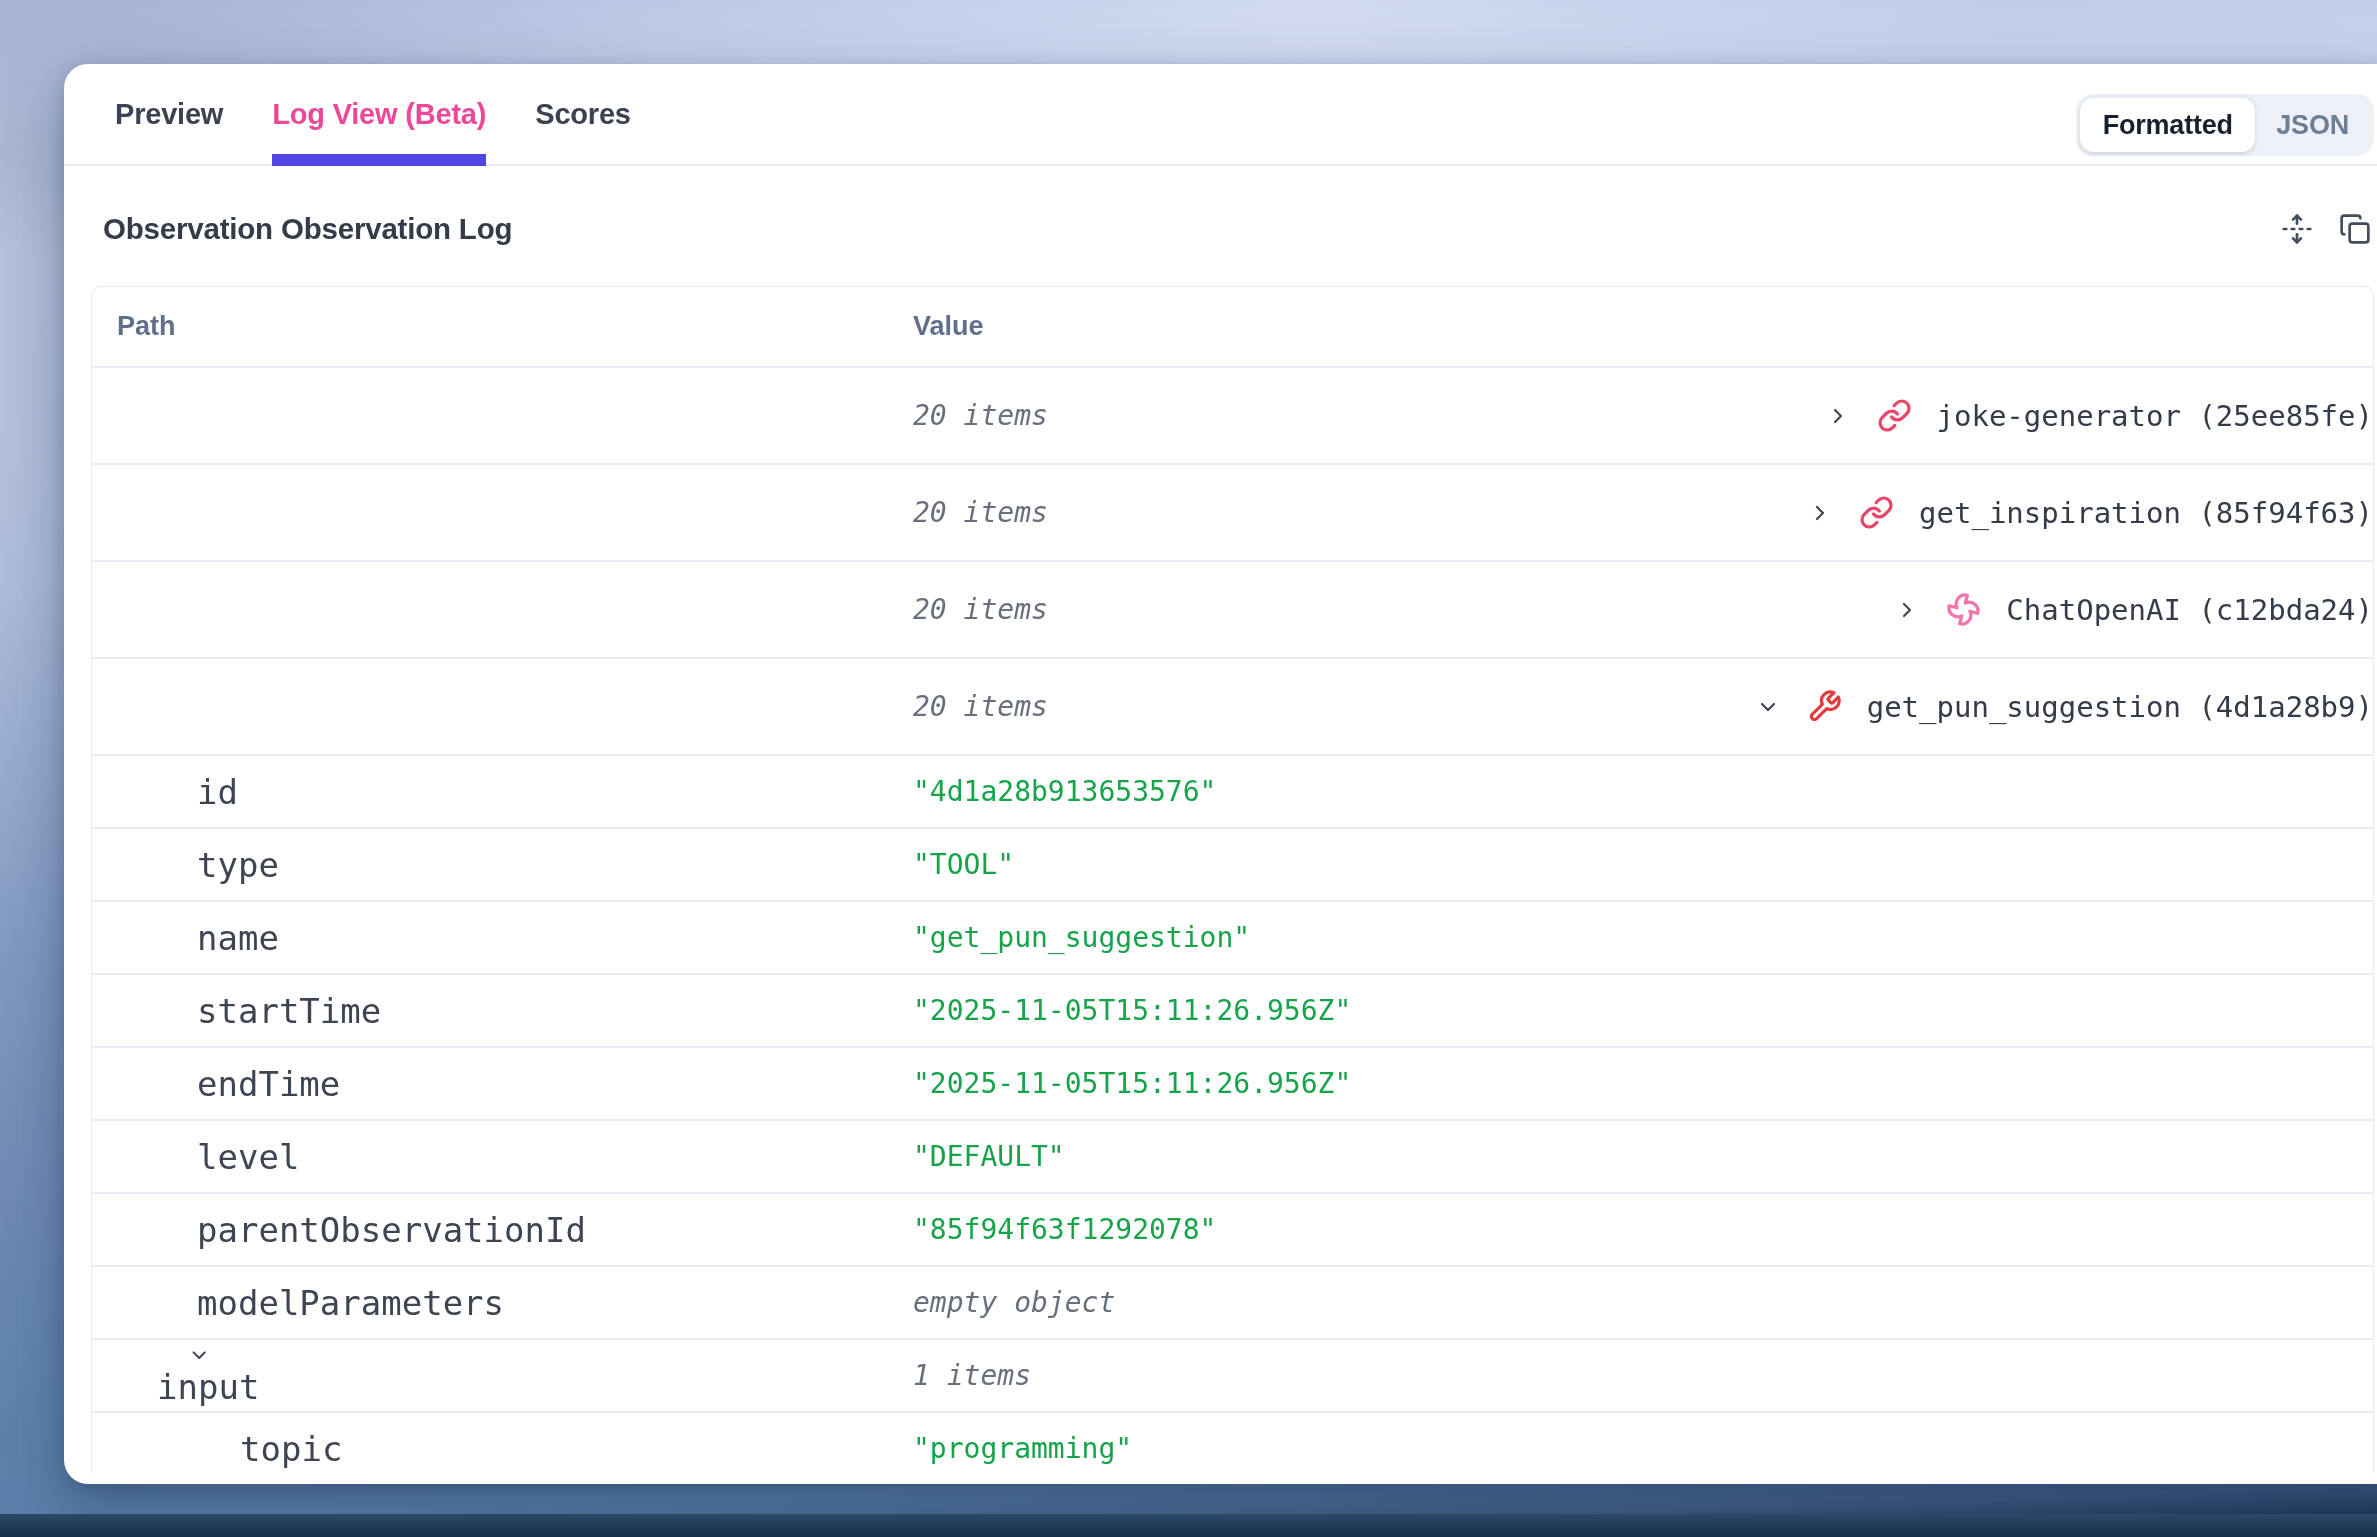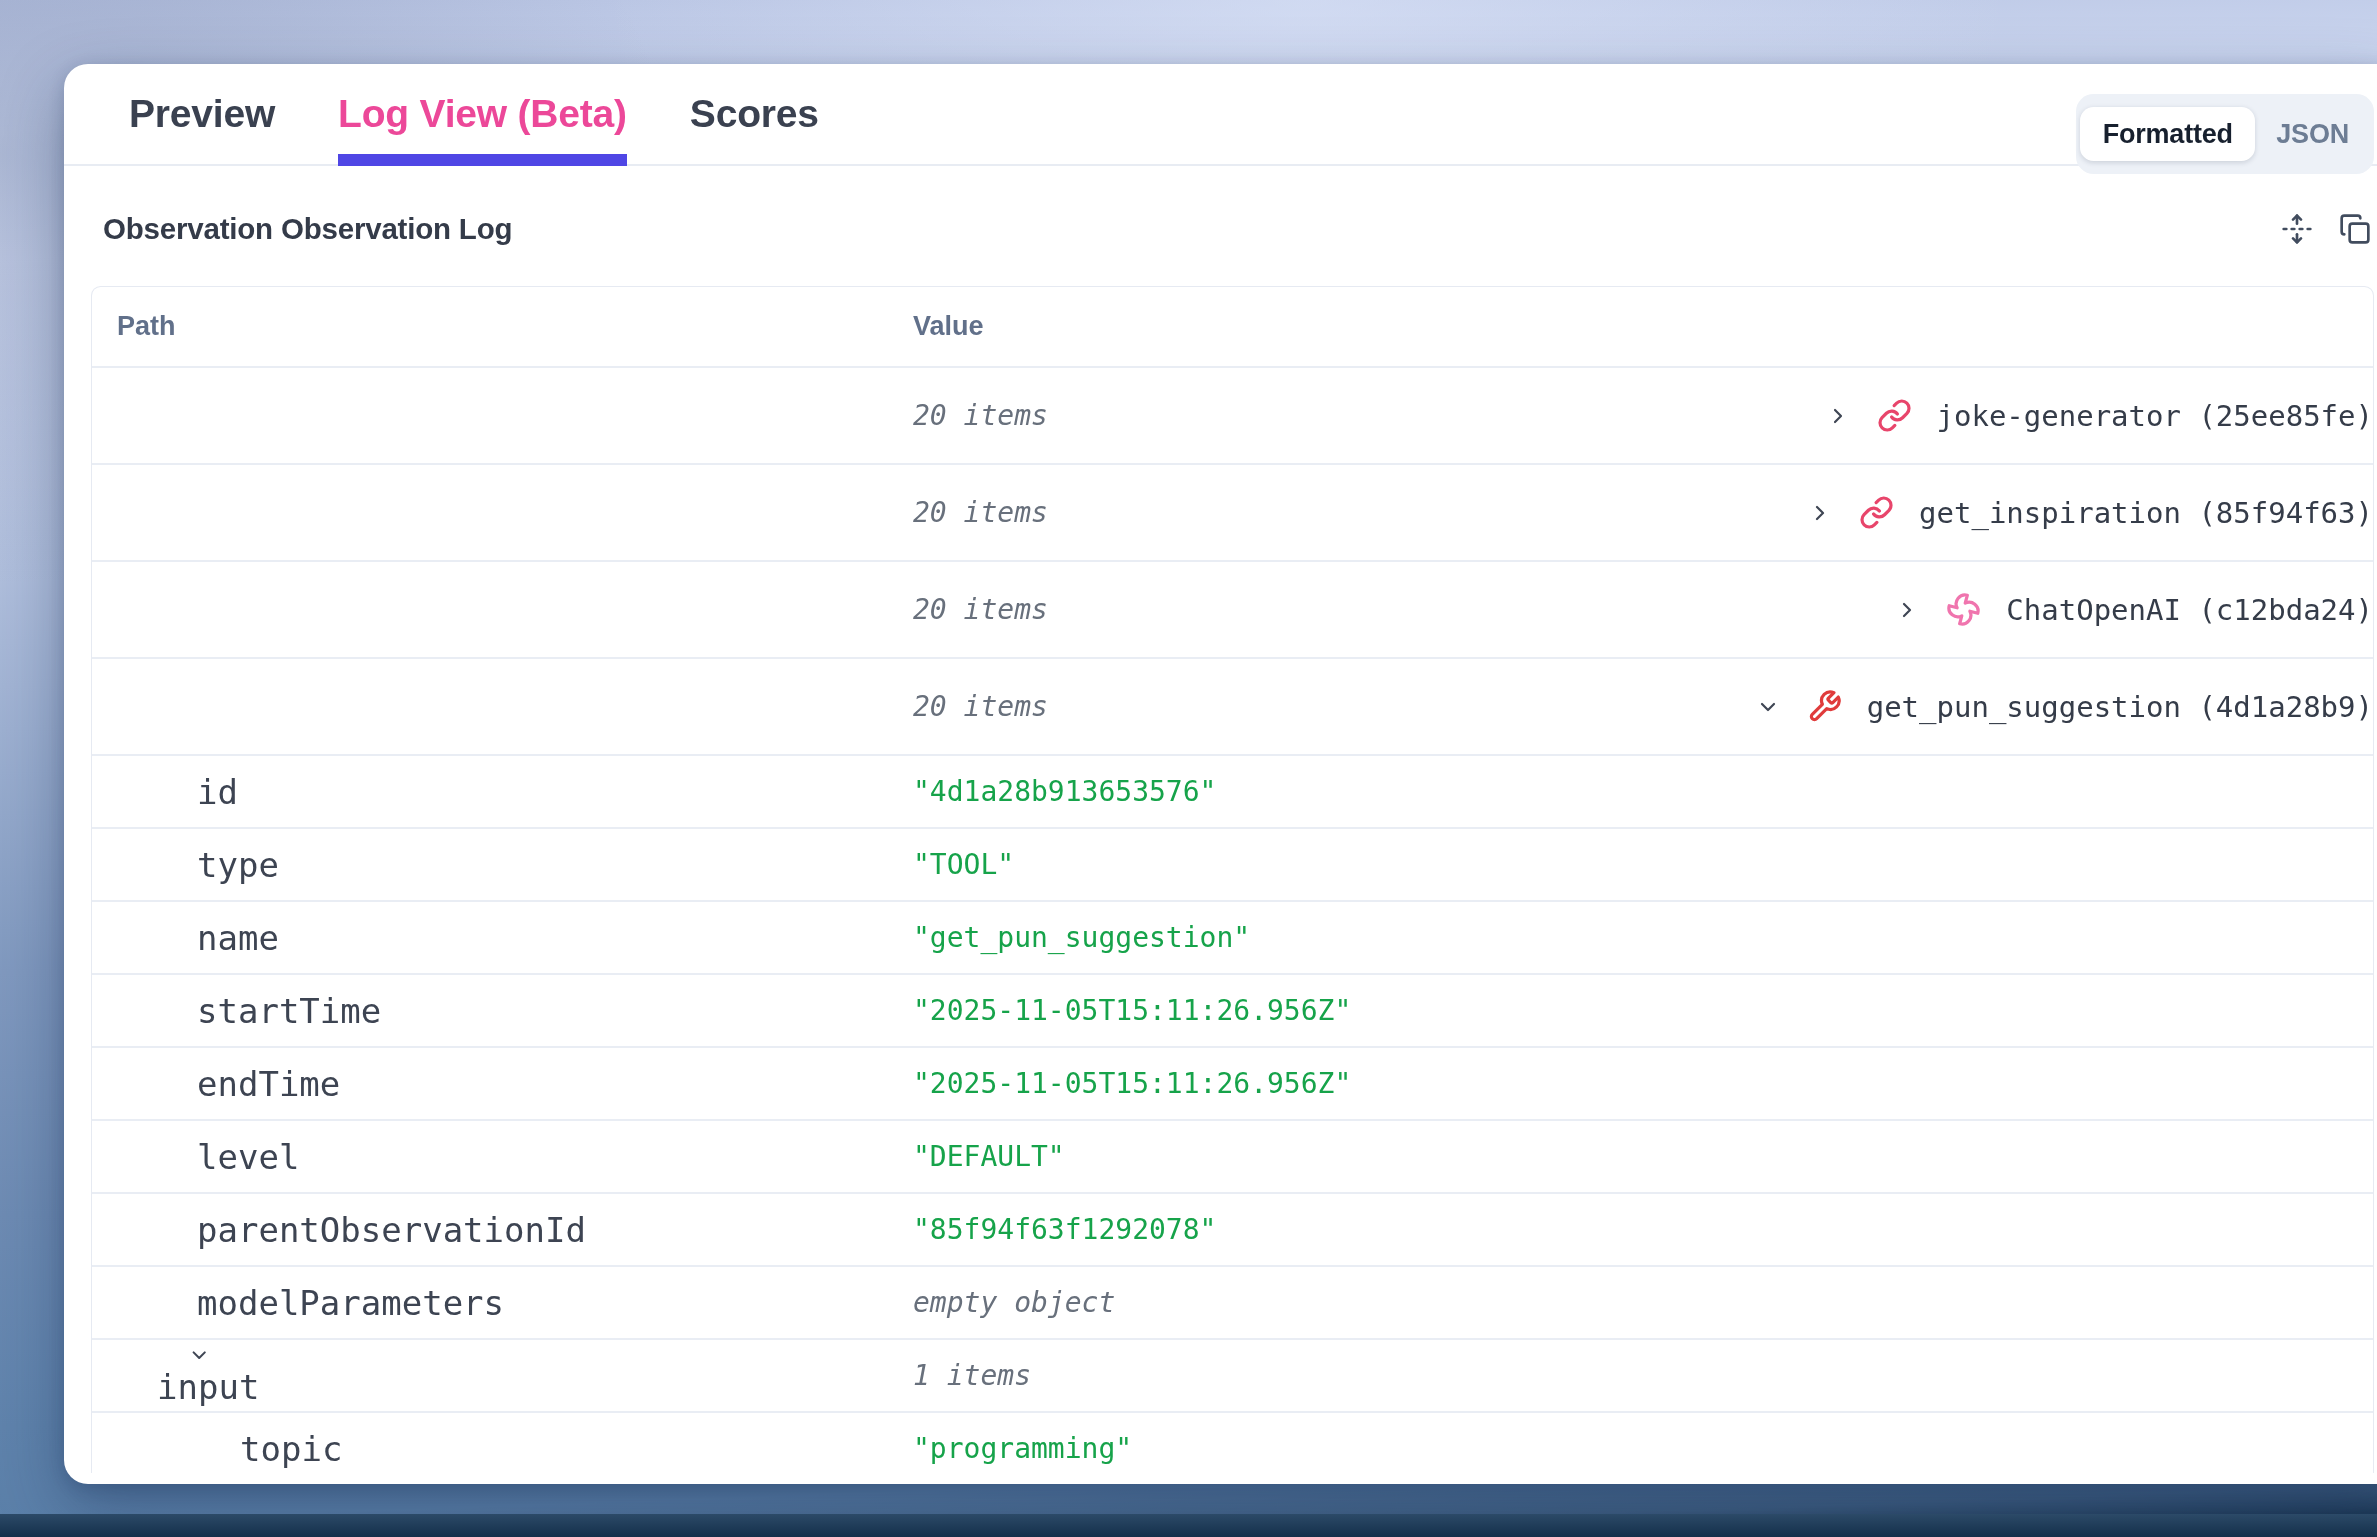--- a/index.html
+++ b/index.html
@@ -24,30 +24,30 @@
     background:#ffffff; border-radius:24px;
     box-shadow:0 24px 64px rgba(18,40,78,.38), 0 4.8px 16px rgba(18,40,78,.18);
   }
   
   .tabs-row{
     position:relative; height:102px; display:flex; align-items:stretch;
     padding-left:51px; border-bottom:2.4px solid #e8ecf3;
   }
   .tab{
     position:relative; display:flex; align-items:center;
-    margin-right:49px; font-size:39px; font-weight:700; color:#3a4150;
-    letter-spacing:-0.2px; cursor:pointer;margin-left:14px;
+    margin-right:49px; font-size:29px; font-weight:700; color:#3a4150;
+    letter-spacing:-0.2px; cursor:pointer;
   }
   .tab.active{ color:#ec4899; }
   .tab.active::after{
     content:""; position:absolute; left:0; right:0; bottom:-2.4px; height:12px;
     background:#4f46e5;
   }
   .seg-toggle{
-    position:absolute; right:30px; top:30px; height:80px;
+    position:absolute; right:30px; top:30px; height:62px;
     background:#edf1f7; border-radius:17.6px; padding:4px;
     display:flex; align-items:center;
   }
   .seg-opt{
     height:54px; display:flex; align-items:center;
     font-size:27px; font-weight:700; color:#6d7d94; padding:0 21px;
     border-radius:13.6px; cursor:pointer; letter-spacing:-0.2px;
   }
   .seg-opt.selected{
     background:#ffffff; color:#17202e;

